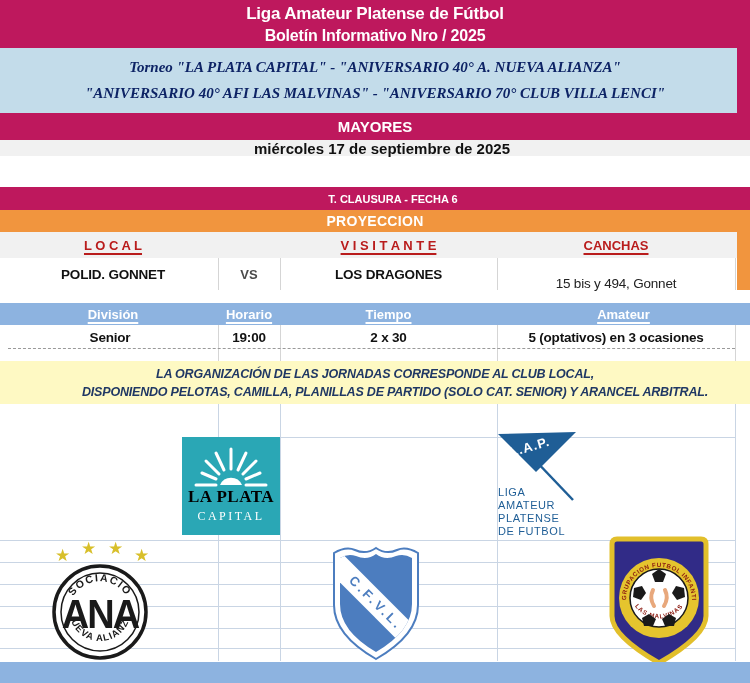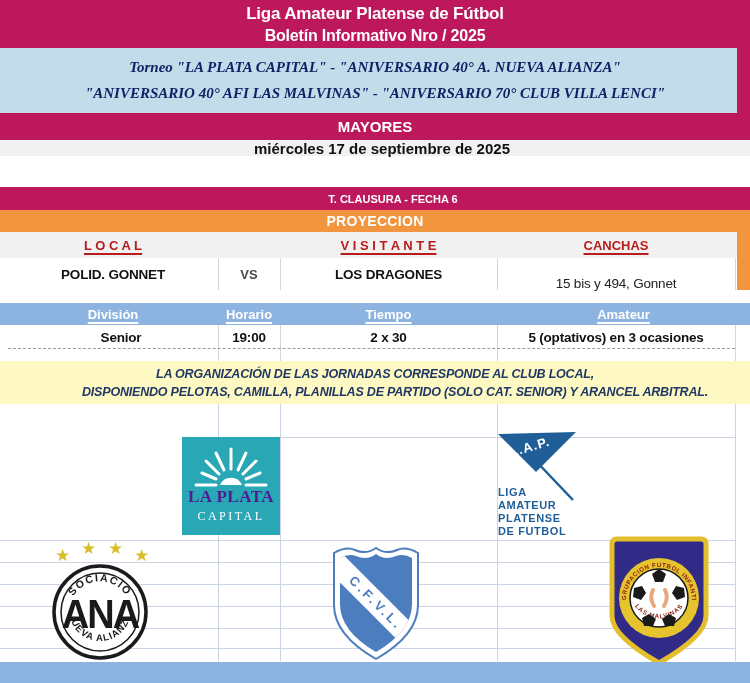--- a/index.html
+++ b/index.html
@@ -32,24 +32,24 @@
   .vs { font-size:13px; font-weight:bold; color:#4a4a4a; }
   .vline { position:absolute; width:1px; background:#d5d5d5; }
   .gline-v { position:absolute; width:1px; background:#c9d5e4; }
   .gline-h { position:absolute; height:1px; background:#c9d5e4; }
   .dashed { position:absolute; border-bottom:1px dashed #9a9a9a; height:0; }
   .notice-line { font-size:12.5px; font-weight:bold; color:#203864; letter-spacing:-0.2px; }
   .notice-line + .notice-line { margin-top:4px;margin-left:40px; }
   
   .lpc { position:absolute; left:182px; top:437px; width:98px; height:98px; background:#2aa7b5;
          display:flex; flex-direction:column; align-items:center; justify-content:flex-start; }
-  .lpc-l1 { font-family:"Liberation Serif", serif; font-weight:bold; font-size:17px; color:#4c1d95; letter-spacing:0.5px; margin-top:-2px; }
+  .lpc-l1 { font-family:"Liberation Serif", serif; font-weight:bold; font-size:17px; color:#000000; letter-spacing:0.5px; margin-top:-2px; }
   .lpc-l2 { font-family:"Liberation Serif", serif; font-size:12px; color:#fff; letter-spacing:2.5px; margin-top:2px; }
   
-  .lap-text { position:absolute; left:498px; top:486px; line-height:13px; font-size:11px; font-weight:bold;
+  .lap-text { position:absolute; left:498px; top:486px; line-height:13px; font-size:11px; font-weight:normal;
               color:#1f5e96; letter-spacing:0.6px; }
   .strip { position:absolute; width:13px; left:737px; }
 </style>
 </head>
 <body>
 
 <div class="page">
 
   <div class="band navy-bg" style="top:0; height:48px;">
     <div class="title-l1">Liga Amateur Platense de Fútbol</div>
@@ -114,21 +114,21 @@
   <div class="cell" style="top:303px; left:218px; width:62px; height:22px;">
     <span class="colhead-w">Horario</span>
   </div>
   <div class="cell" style="top:303px; left:280px; width:217px; height:22px;">
     <span class="colhead-w">Tiempo</span>
   </div>
   <div class="cell" style="top:303px; left:497px; width:253px; height:22px;">
     <span class="colhead-w">Amateur</span>
   </div>
 
-  <div class="cell" style="top:325px; left:16px; width:210px; height:24px;">
+  <div class="cell" style="top:325px; left:5px; width:210px; height:24px;">
     <span class="data-b">Senior</span>
   </div>
   <div class="cell" style="top:325px; left:218px; width:62px; height:24px;">
     <span class="data-b">19:00</span>
   </div>
   <div class="cell" style="top:325px; left:280px; width:217px; height:24px;">
     <span class="data-b">2 x 30</span>
   </div>
   <div class="cell" style="top:325px; left:497px; width:238px; height:24px;">
     <span class="data-b">5 (optativos) en 3 ocasiones</span>

